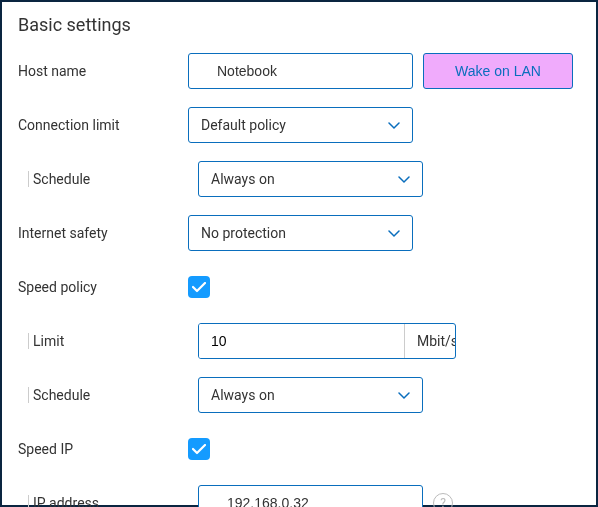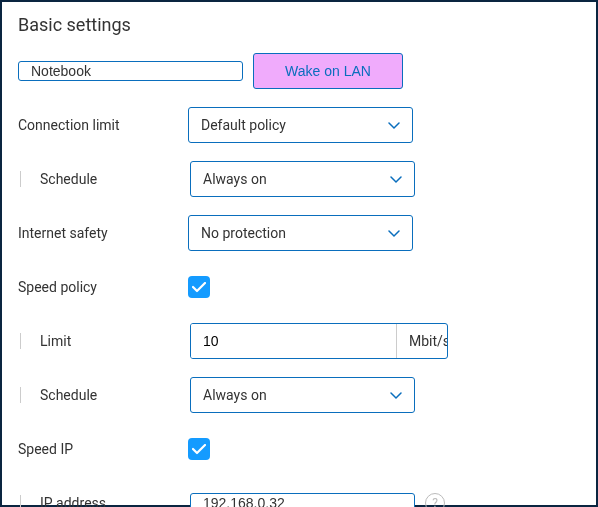--- a/index.html
+++ b/index.html
@@ -28,34 +28,34 @@
       min-height: 36px;
     }
     .label-col {
       width: 170px;
       flex-shrink: 0;
       color: #333;
       font-size: 14px;
     }
     .indent {
       border-left: 1px solid #ccc;
-      padding-left: 19px;
-      margin-left: 2px;
+      padding-left: 4px;
+      margin-left: 10px;
     }
     .field-col {
       display: flex;
       align-items: center;
       gap: 10px;
     }
     .text-input {
       width: 225px;
-      height: 20px;
-      border: 1px solid #0a6ebd;
-      border-radius: 3px;
-      padding: 0 12px;
+      height: 36px;
+      border: 1px solid #0a6ebd;
+      border-radius: 3px;
+      padding: 0 28px;
       font-size: 14px;
       color: #333;
       outline: none;
     }
     .btn-outline {
       height: 36px;
       width: 150px;
       border: 1px solid #0a6ebd;
       border-radius: 3px;
       background: #f0abfc;
@@ -132,20 +132,21 @@
       cursor: pointer;
     }
   </style>
 </head>
 <body>
 
 <div class="panel">
   <h2 class="panel-title">Basic settings</h2>
 
   <div class="row">
+    <div class="label-col">Host name</div>
     <div class="field-col">
       <input type="text" class="text-input" value="Notebook" style="">
       <button class="btn-outline">Wake on LAN</button>
     </div>
   </div>
 
   <div class="row">
     <div class="label-col">Connection limit</div>
     <div class="field-col">
       <div class="select">

